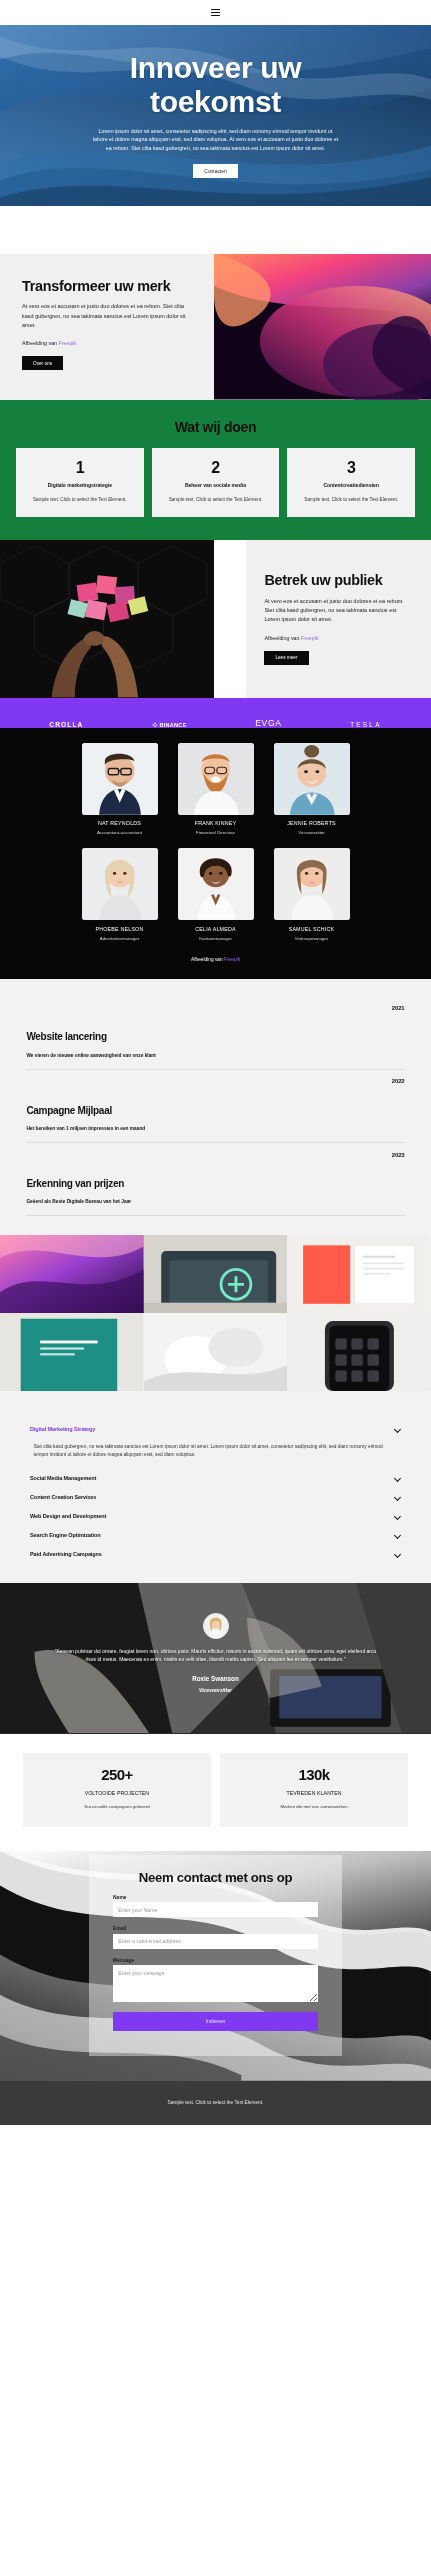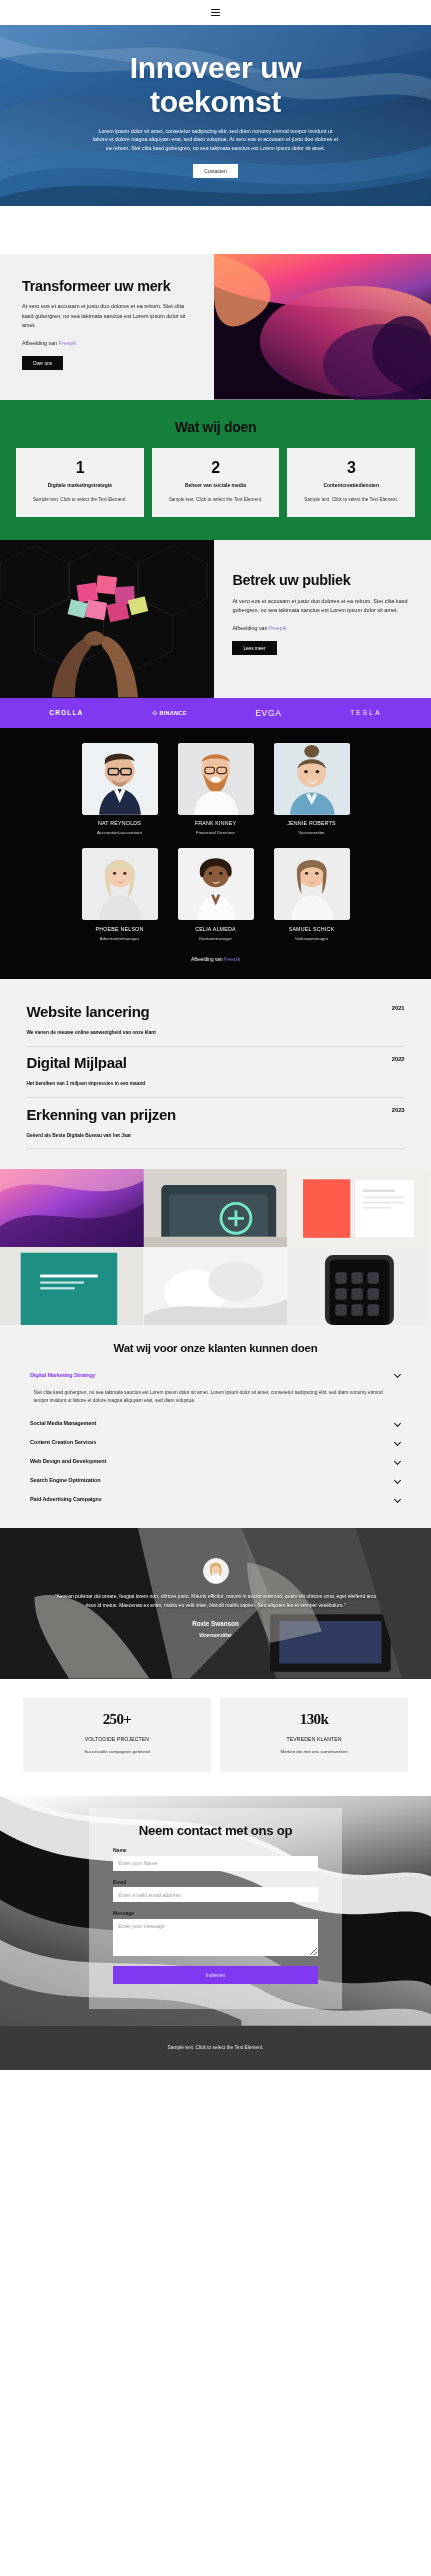--- a/index.html
+++ b/index.html
@@ -109,30 +109,30 @@
     flex: 1;
     background: #f2f2f2;
     padding: 11px 7.5px 14px;
     text-align: center;
   }
   .card-num { font-size: 16px; font-weight: 800; letter-spacing: -0.6px; }
   .card-title { margin-top: 5.7px; font-size: 5px; font-weight: 700; line-height: 1.42; }
   .card-desc { margin-top: 7px; font-size: 4.7px; line-height: 1.5; color: #333; }
 
   
-  .split-rev { display: flex; min-height: 155px; }
+  .split-rev { display: flex; min-height: 155px; gap: 32px; }
   .split-rev .img-side { flex: 0 0 214px; position: relative; overflow: hidden; background: #111; }
   .split-rev .txt-side { flex: 1; background: #f0f0f0; padding: 32px 18.4px 17px; }
 
   
   .logobar {
     background: #8039f0;
     height: 30px;
     display: flex;
-    align-items: center;
+    align-items: flex-end;
     justify-content: space-around;
     color: #fff;
     padding: 0 15px;
   }
   .logo-item { font-size: 6.6px; letter-spacing: 1.1px; font-weight: 600; display: flex; align-items: center; gap: 1.7px; }
   .logo-binance { font-size: 5.5px; letter-spacing: 0.3px; font-weight: 800; }
   .logo-evga { font-size: 8.6px; letter-spacing: 0.6px; font-weight: 400; }
   .logo-tesla { font-size: 6.3px; letter-spacing: 2.3px; font-weight: 500; }
 
   
@@ -148,21 +148,21 @@
   }
   .member .name { margin-top: 5.7px; font-size: 5.3px; font-weight: 500; letter-spacing: 0.2px; }
   .member .role { margin-top: 4px; font-size: 4.4px; color: #d8d8d8; }
   .team-credit { text-align: center; font-size: 4.8px; color: #fff; padding: 3.4px 0 8px; }
   .team-credit a { color: #9a6fe8; text-decoration: none; }
 
   
   .timeline { background: #f2f2f2; padding: 17px 26.4px 19.5px; }
   .tl-item { display: flex; align-items: flex-start; justify-content: space-between; padding: 7.5px 0 9.8px; }
   .tl-left { max-width: 184px; }
-  .tl-title { font-size: 15px; font-weight: 800; letter-spacing: -0.3px; line-height: 1.16; }
+  .tl-title { font-size: 10px; font-weight: 800; letter-spacing: -0.3px; line-height: 1.16; margin-top: 28px; }
   .tl-sub { margin-top: 8.6px; font-size: 4.8px; font-weight: 700; line-height: 1.5; }
   .tl-year { font-size: 6px; font-weight: 800; letter-spacing: -0.1px; padding-top: 1.7px; }
   .tl-sep { height: 0.6px; background: #dcdcdc; }
 
   
   .gallery { display: grid; grid-template-columns: repeat(3, 1fr); }
   .gal { height: 78px; position: relative; overflow: hidden; }
 
   
   .acc-wrap { background: #f2f2f2; padding: 17px 0 19.5px; }
@@ -206,29 +206,29 @@
   }
   .testi-quote { font-size: 5px; line-height: 1.78; text-shadow: 0 0.6px 1.7px rgba(0,0,0,.5); }
   .testi-name { margin-top: 10.3px; font-size: 6.3px; font-weight: 800; }
   .testi-role { margin-top: 5.2px; font-size: 5px; font-style: italic; font-weight: 700; }
 
   
   .stats { background: #fff; padding: 19.5px 23px 24px; display: flex; gap: 9.2px; }
   .stat {
     flex: 1; background: #f2f2f2; padding: 12.6px 5.7px 17px; text-align: center;
   }
-  .stat-num { font-size: 15px; font-weight: 800; letter-spacing: -0.6px; font-family: Liberation Serif, serif; }
+  .stat-num { font-size: 15px; font-weight: 800; letter-spacing: -0.6px; }
   .stat-label { margin-top: 7.5px; font-size: 5.2px; letter-spacing: 0.1px; }
   .stat-desc { margin-top: 7.5px; font-size: 4.4px; color: #333; line-height: 1.45; }
 
   
   .contact { position: relative; min-height: 230px; overflow: hidden; background: #bdbdbd; }
   .contact-panel {
     position: relative; z-index: 3;
-    width: 253px; margin: 12px auto;
+    width: 253px; margin: 4px auto;
     background: rgba(255,255,255,.42);
     padding: 15px 24px 25px;
   }
   .contact-panel h2 {
     text-align: center;
     font-size: 13.2px;
     font-weight: 600;
     letter-spacing: -0.3px;
     line-height: 1.2;
     color: #111;
@@ -530,21 +530,21 @@
   <div class="tl-item">
     <div class="tl-left">
       <div class="tl-title">Website lancering</div>
       <div class="tl-sub">We vieren de nieuwe online aanwezigheid van onze klant</div>
     </div>
     <div class="tl-year">2021</div>
   </div>
   <div class="tl-sep"></div>
   <div class="tl-item">
     <div class="tl-left">
-      <div class="tl-title">Digital Mijlpaal</div>
+      <div class="tl-title">Campagne Mijlpaal</div>
       <div class="tl-sub">Het bereiken van 1 miljoen impressies in een maand</div>
     </div>
     <div class="tl-year">2022</div>
   </div>
   <div class="tl-sep"></div>
   <div class="tl-item">
     <div class="tl-left">
       <div class="tl-title">Erkenning van prijzen</div>
       <div class="tl-sub">Geëerd als Beste Digitale Bureau van het Jaar</div>
     </div>
@@ -620,21 +620,20 @@
           <rect x="140" y="72" width="20" height="20" rx="5"></rect>
         <rect x="84" y="100" width="20" height="20" rx="5"></rect>
           <rect x="112" y="100" width="20" height="20" rx="5"></rect>
         <rect x="140" y="100" width="20" height="20" rx="5"></rect>
       </g>
     </svg>
   </div>
 </section>
 
 <section class="acc-wrap">
-  <h2>Wat wij voor onze klanten kunnen doen</h2>
   <div class="acc-list">
     <div>
       <div class="acc-head">
         <span class="acc-label open">Digital Marketing Strategy</span>
         <span class="chev"></span>
       </div>
       <div class="acc-body">Stet clita kasd gubergren, no sea takimata sanctus est Lorem ipsum dolor sit amet. Lorem ipsum dolor sit amet, consetetur sadipscing elitr, sed diam nonumy eirmod tempor invidunt ut labore et dolore magna aliquyam erat, sed diam voluptua.</div>
     </div>
     <div>
       <div class="acc-head">

